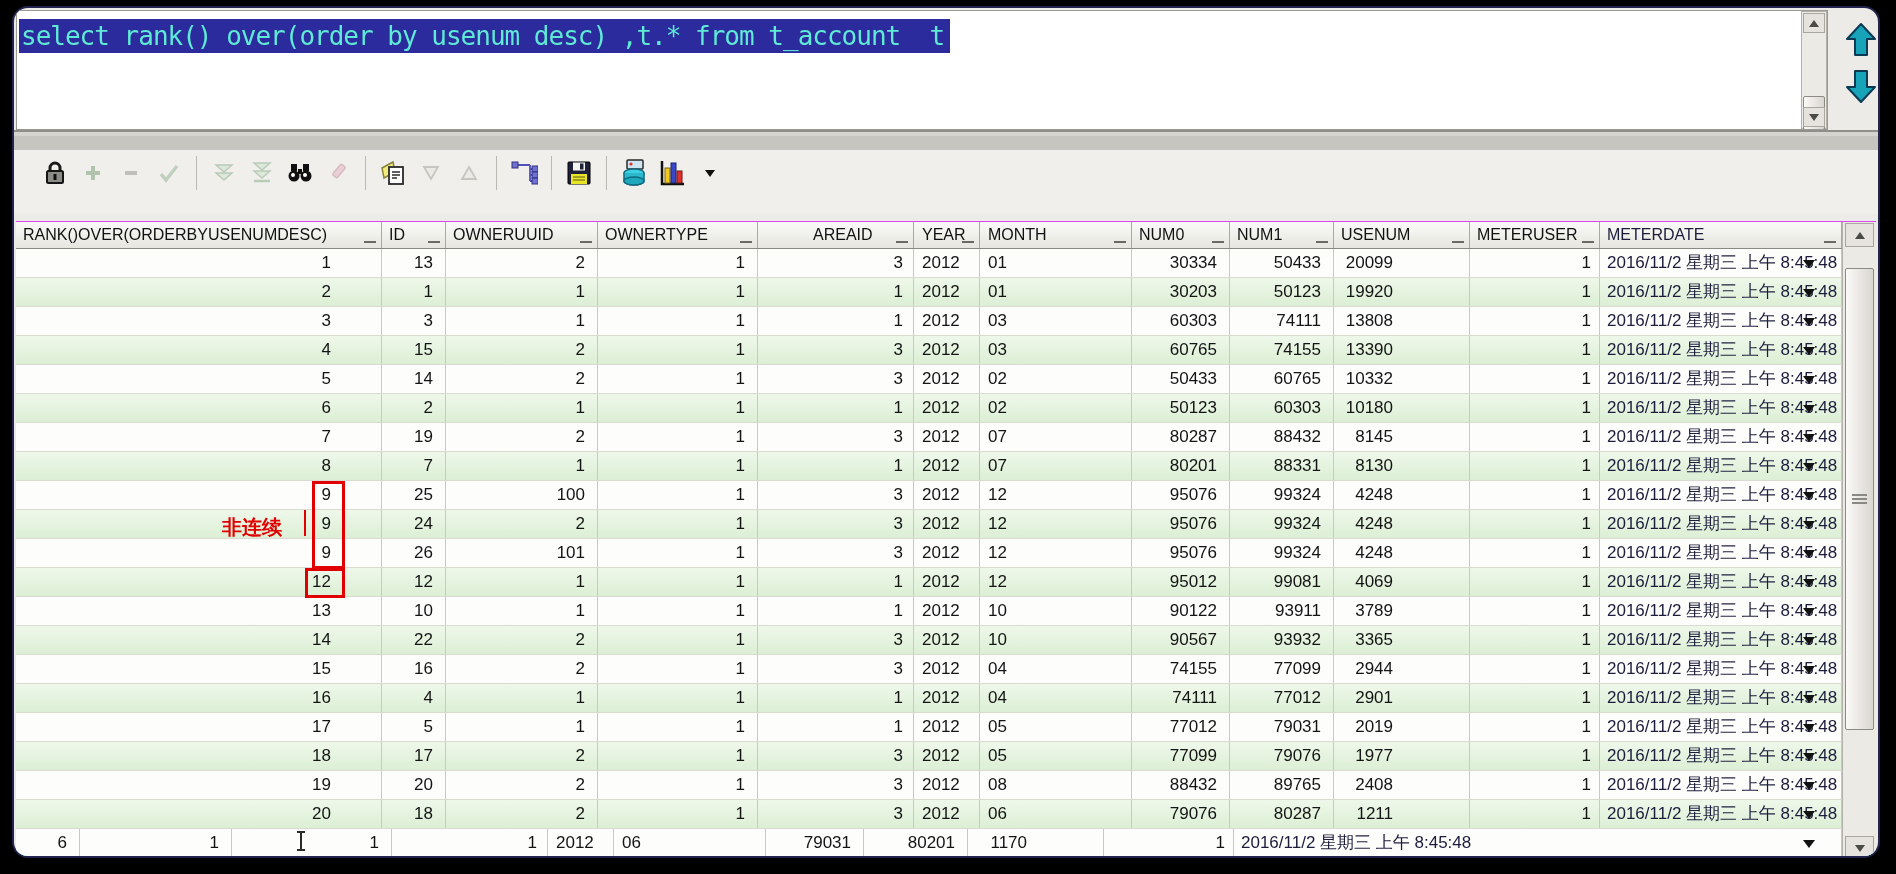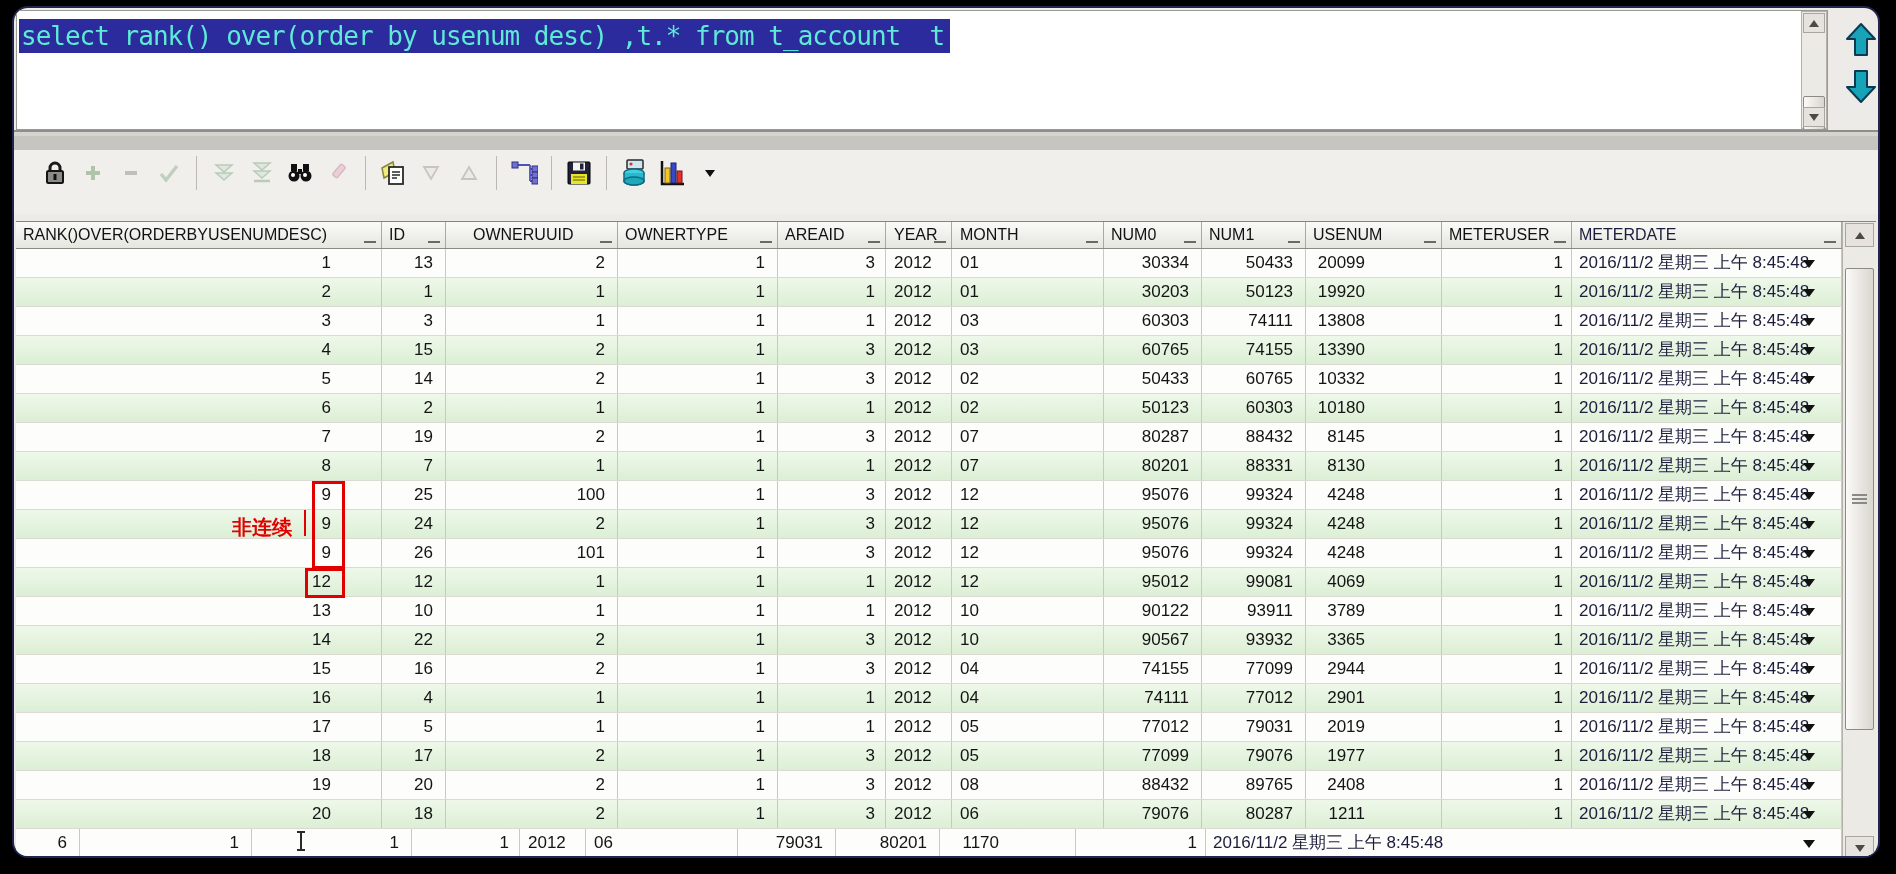--- a/index.html
+++ b/index.html
@@ -52,39 +52,39 @@
          font-size:16px;color:#111;line-height:25px;padding-left:7px;white-space:nowrap;overflow:hidden;}
   .hcell::after{content:"";position:absolute;right:5px;bottom:5px;width:12px;border-bottom:2px solid #6a6a64;}
   #grid-rows{position:relative;flex:1;overflow:hidden;}
   .grid-row{display:flex;height:29px;box-sizing:border-box;border-bottom:1px solid #dadad2;background:#fdfdfc;}
   .grid-row.alt{background:linear-gradient(to bottom,#eef8ea,#dcefd5);}
   .gcell{box-sizing:border-box;position:relative;border-right:1px solid #c9c9c4;font-size:17px;color:#141414;
          line-height:28px;white-space:nowrap;overflow:hidden;}
   
   .c0{width:366px;text-align:right;padding-right:50px;}
   .c1{width:64px;text-align:right;padding-right:12px;}
-  .c2{width:152px;text-align:right;padding-right:12px;margin-left:20px;}
+  .c2{width:152px;text-align:right;padding-right:12px;}
   .c3{width:160px;text-align:right;padding-right:12px;}
-  .c4{width:108px;text-align:right;padding-right:10px;}
+  .c4{width:108px;text-align:right;padding-right:10px;margin-left:48px;}
   .c5{width:66px;text-align:left;padding-left:8px;}
   .c6{width:152px;text-align:left;padding-left:8px;}
   .c7{width:98px;text-align:right;padding-right:12px;}
   .c8{width:104px;text-align:right;padding-right:12px;}
   .c9{width:136px;text-align:right;padding-right:76px;}
   .c10{width:130px;text-align:right;padding-right:8px;}
   .c11{flex:1;text-align:left;padding-left:7px;color:#1c1c3c;}
   .hcell.c0,.hcell.c1,.hcell.c2,.hcell.c3,.hcell.c4,.hcell.c7,.hcell.c8,.hcell.c9,.hcell.c10
         {text-align:left;padding-left:7px;padding-right:0;}
   .date-caret{position:absolute;right:26px;top:11px;width:0;height:0;
               border-left:6px solid transparent;border-right:6px solid transparent;border-top:8px solid #111;}
   
   .redbox{position:absolute;border:3px solid #e10000;box-sizing:border-box;z-index:5;}
   #redbox-1{left:296px;top:232px;width:33px;height:88px;}
   #redbox-2{left:289px;top:319px;width:40px;height:30px;}
-  #annotation{position:absolute;left:206px;top:265px;width:80px;text-align:center;z-index:5;
+  #annotation{position:absolute;left:206px;top:265px;width:80px;text-align:left;z-index:5;
               color:#e10000;font-size:20px;font-weight:bold;white-space:nowrap;}
   #annotation-line{position:absolute;left:288px;top:261px;width:2px;height:26px;background:#e10000;z-index:5;}
   
   #ibeam{position:absolute;left:278px;top:581px;z-index:6;}
   
   #grid-sb{position:relative;width:34px;height:100%;background:#eceae5;border-left:1px solid #b4b0aa;box-sizing:border-box;}
   #grid-sb .sb-btn{left:2px;right:2px;}
   #grid-sb-up{top:1px;height:22px;} #grid-sb-down{bottom:1px;height:22px;}
   #grid-sb .sb-thumb{left:2px;right:2px;top:46px;height:460px;}
   .grip{position:absolute;left:6px;right:6px;top:50%;height:11px;margin-top:-5px;

